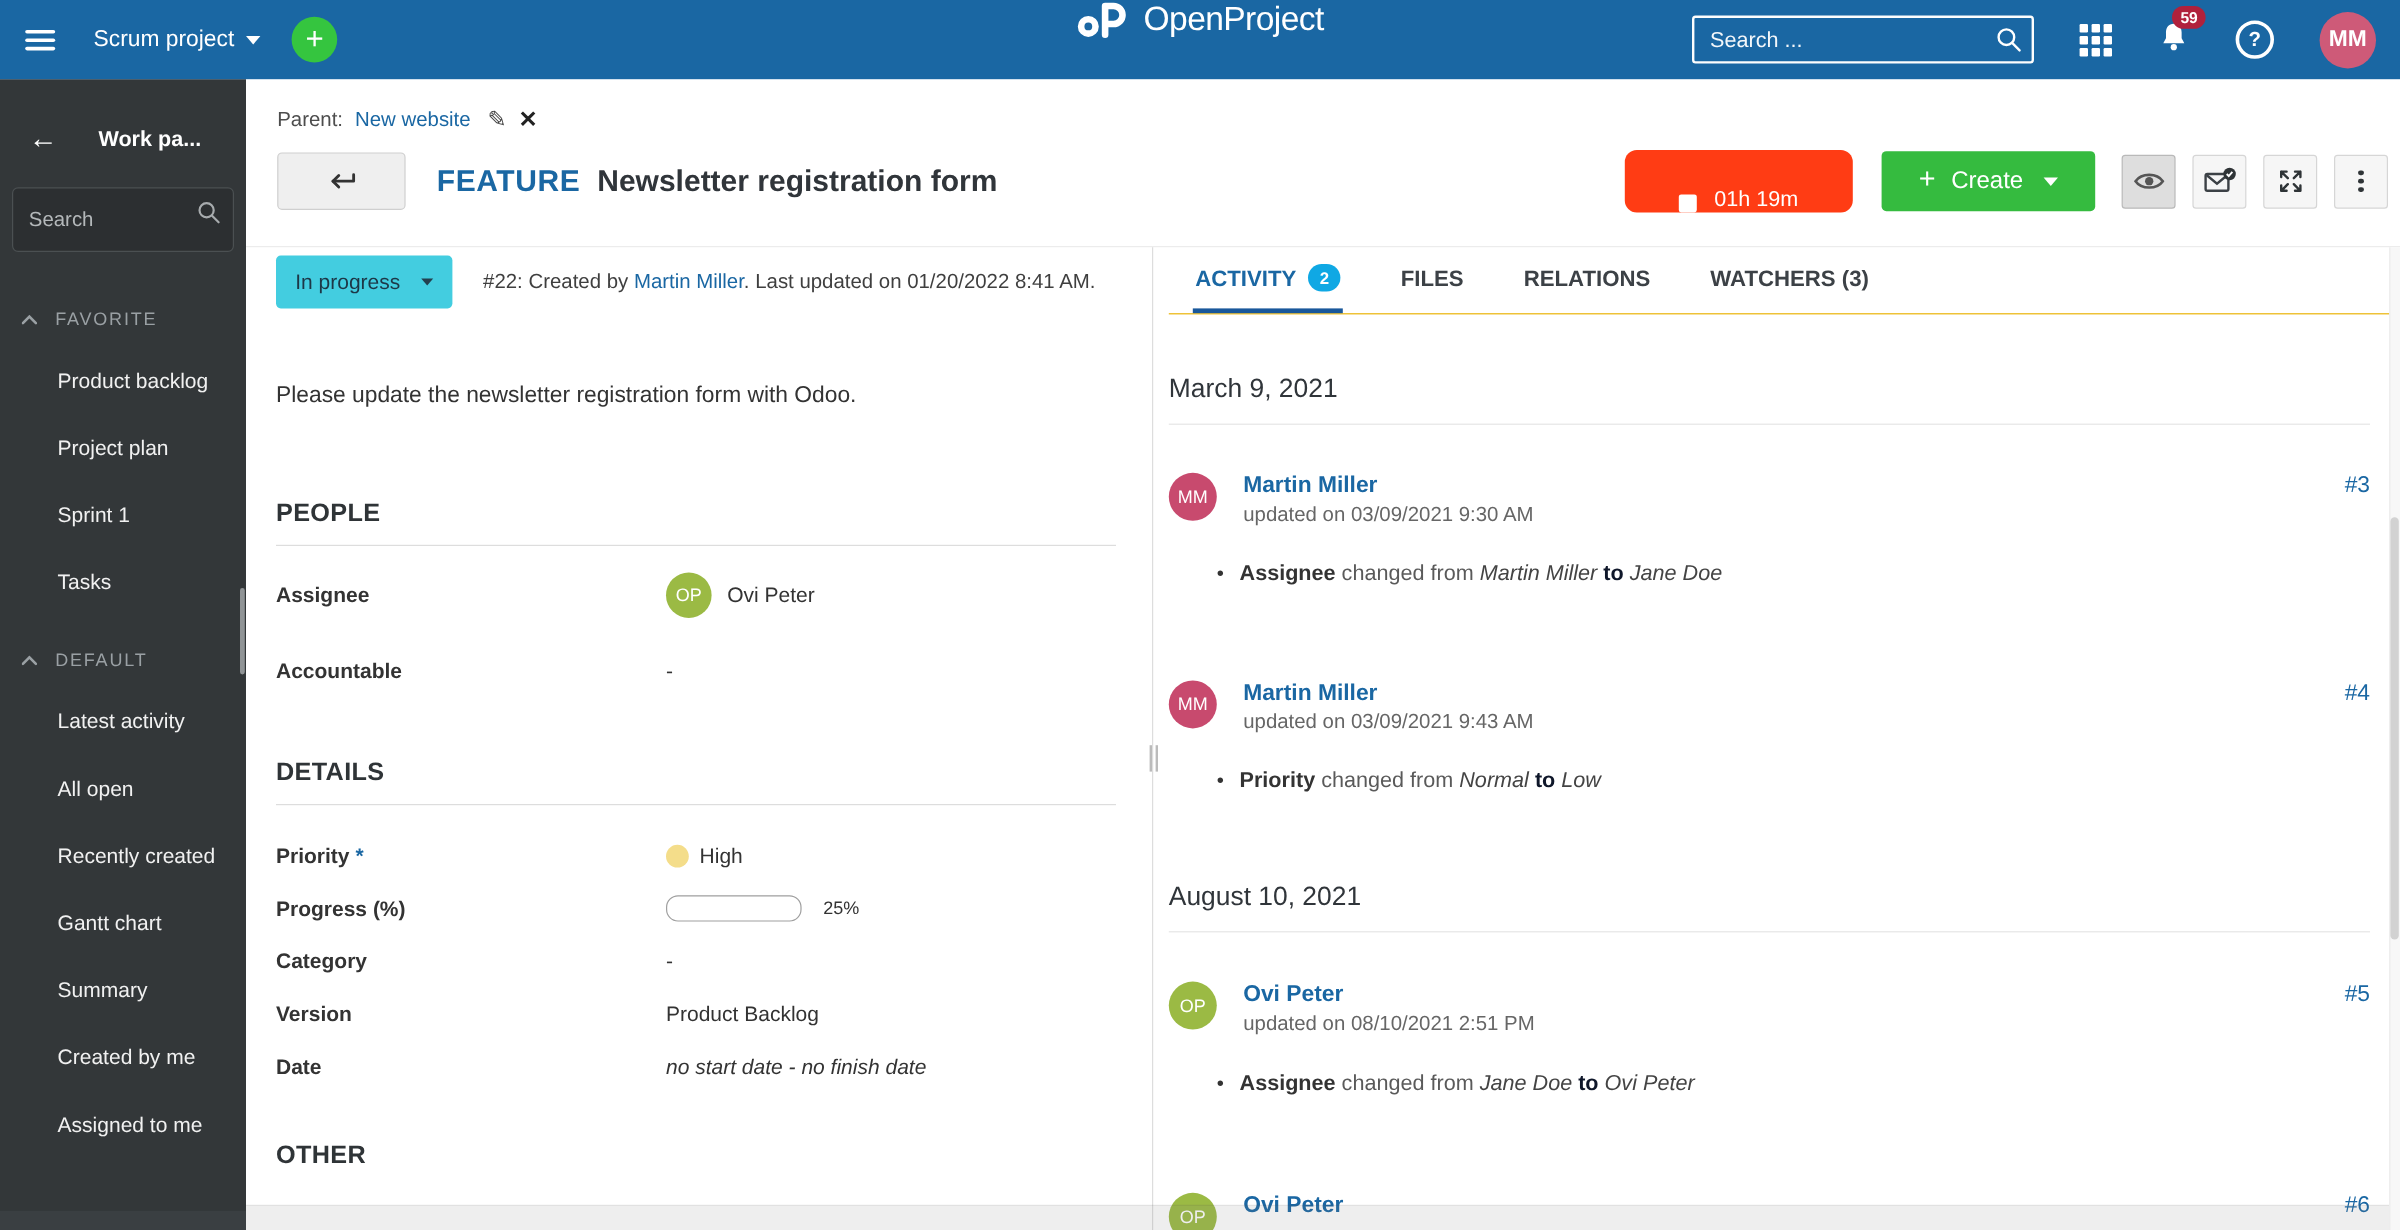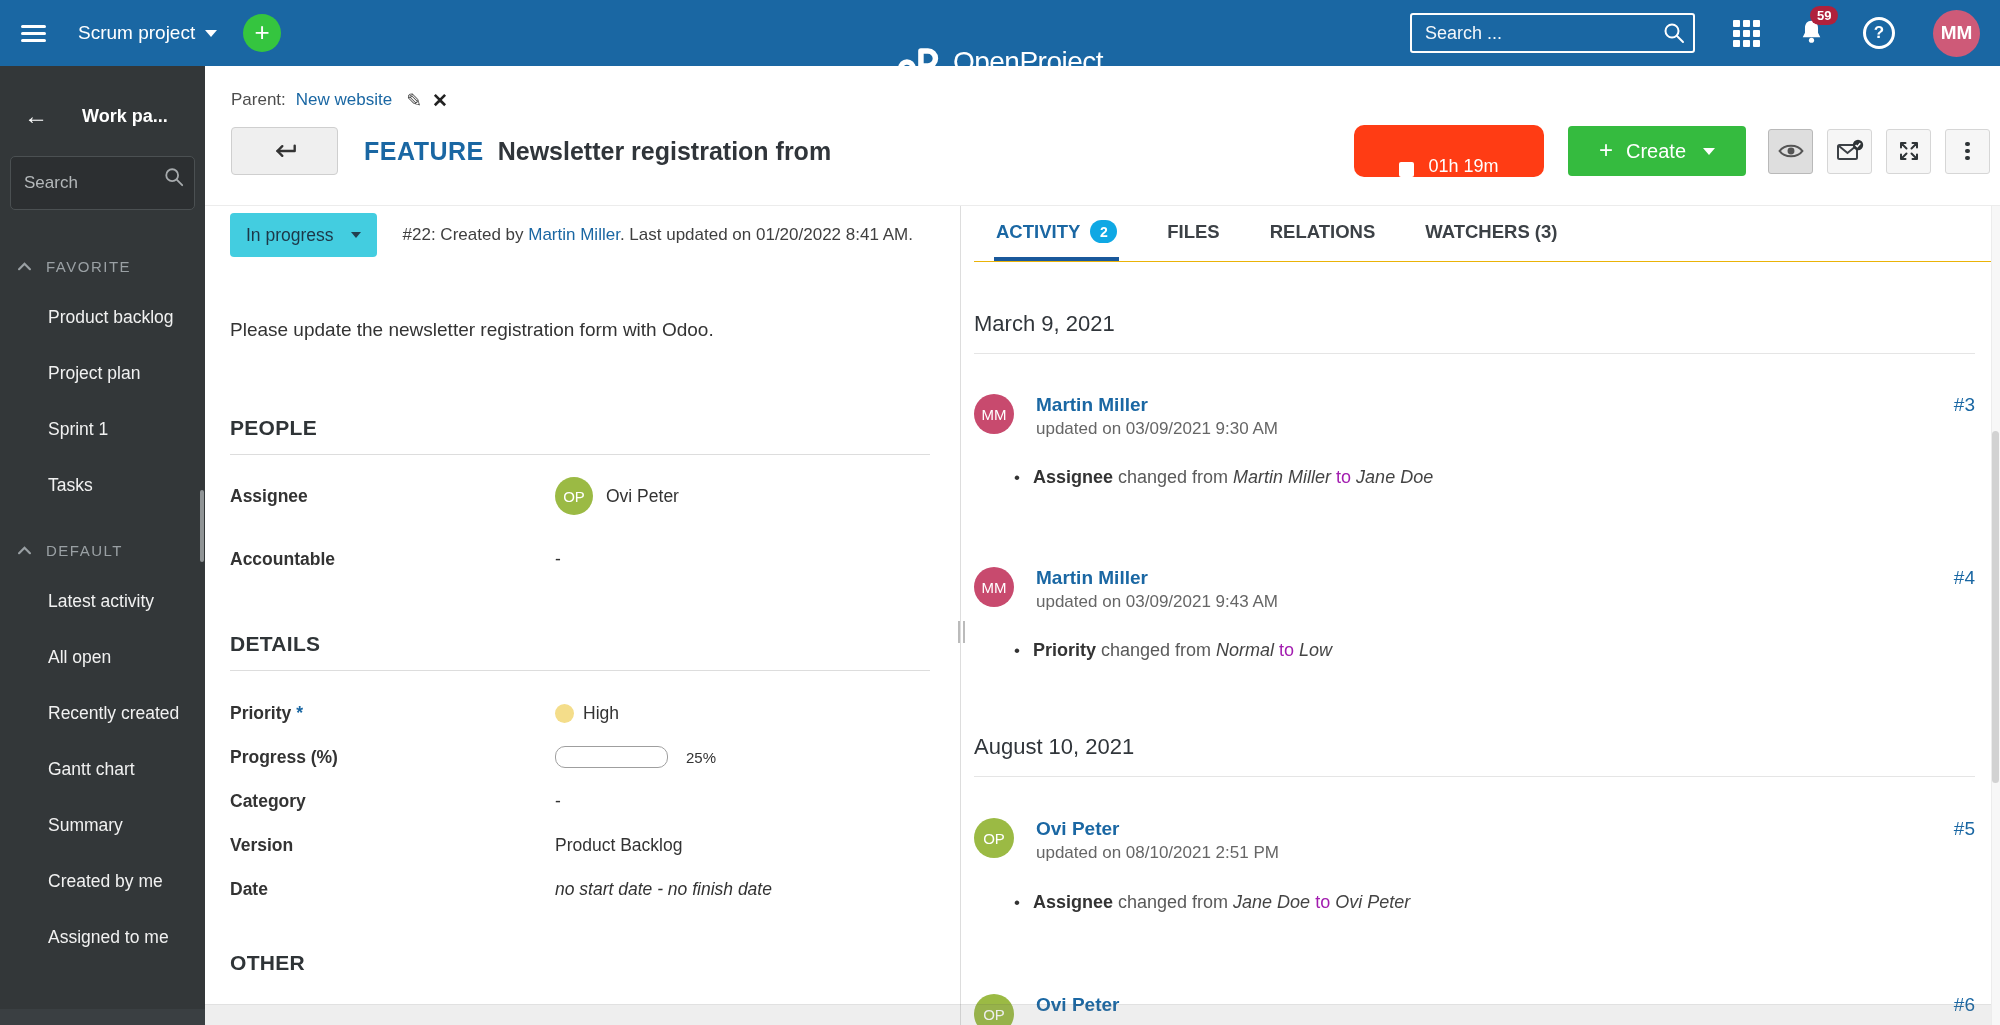--- a/index.html
+++ b/index.html
@@ -9,21 +9,21 @@
 
   
   .topbar { position:relative; height:66px; background:#1a67a3; display:flex; align-items:center; z-index:20; }
   .hamburger { width:66px; height:66px; display:flex; align-items:center; justify-content:center; cursor:pointer; }
   .hamburger .bars { width:25px; }
   .hamburger .bars span { display:block; height:3px; background:#fff; border-radius:2px; margin:4px 0; }
   .proj-switch { display:flex; align-items:center; gap:10px; color:#fff; font-size:19px; margin-left:12px; cursor:pointer; }
   .caret-down-w { width:0; height:0; border-left:6px solid transparent; border-right:6px solid transparent; border-top:7px solid #fff; }
   .plus-btn { width:38px; height:38px; border-radius:50%; background:#35c53f; color:#fff; font-size:26px; line-height:36px;
     text-align:center; margin-left:26px; cursor:pointer; font-weight:400; }
-  .brand { position:absolute; left:50%; top:12px; transform:translateX(-50%); height:66px; display:flex; align-items:flex-end; gap:10px; }
+  .brand { position:absolute; left:50%; top:0; transform:translateX(-50%); height:66px; display:flex; align-items:flex-start; gap:10px; }
   .brand-text { color:#fff; font-size:28px; font-weight:500; letter-spacing:-0.5px; }
   .topbar-right { position:absolute; right:0; top:0; height:66px; display:flex; align-items:center; gap:38px; padding-right:20px; }
   .top-search { position:relative; width:285px; height:40px; }
   .top-search input { width:100%; height:100%; background:transparent; border:2px solid #fdfdfd; border-radius:3px;
     color:#fff; font-size:18px; padding:0 40px 0 13px; outline:none; font-family:inherit; }
   .top-search input::placeholder { color:#fff; opacity:.95; }
   .top-search .mag { position:absolute; right:10px; top:9px; }
   .grid-icon { display:grid; grid-template-columns:repeat(3,7px); grid-gap:3px; cursor:pointer; }
   .grid-icon i { width:7px; height:7px; background:#fff; border-radius:1px; }
   .bell-wrap { position:relative; cursor:pointer; }
@@ -130,21 +130,21 @@
   .act-head-text { margin-left:22px; flex:1; }
   .act-name { display:block; font-size:19px; font-weight:bold; color:#1a67a3; text-decoration:none; cursor:pointer; line-height:22px; }
   .act-updated { font-size:17px; color:#666; margin-top:3px; display:block; }
   .act-ref { font-size:19px; color:#1a67a3; text-decoration:none; cursor:pointer; }
   .chg { padding-left:40px; font-size:18px; height:26px; display:flex; align-items:baseline; }
   .chg .bullet { color:#333; margin-right:13px; font-size:17px; }
   .chg span { margin-right:5px; }
   .chg .prop { font-weight:bold; color:#333; }
   .chg .mid { color:#5a5a5a; }
   .chg .name-it { font-style:italic; color:#444; }
-  .chg .to-w { font-weight:normal; color:#a21caf; }
+  .chg .to-w { font-weight:bold; color:#0f172a; }
   .mt40 { margin-top:40px; } .mt28 { margin-top:28px; } .mt74 { margin-top:74px; }
   .mt68 { margin-top:68px; } .mt41 { margin-top:41px; } .mt29 { margin-top:29px; } .mt76 { margin-top:76px; }
   .other-head { margin-top:44px; }
   .mt-assignee { margin-top:19px; height:44px; }
   .mt-account { margin-top:26px; height:30px; }
   .mt-details { margin-top:58px; }
   .mt-people { margin-top:71px; }
   .attr36 { margin-top:8px; height:36px; }
   .attr36-first { margin-top:24px; height:36px; }
 
@@ -270,21 +270,21 @@
 
     <div class="toolbar">
       <div class="tb-left">
         <div class="back-list-btn">
           <svg width="28" height="18" viewBox="0 0 26 16" fill="none" stroke="#333" stroke-width="2.2" stroke-linecap="round" stroke-linejoin="round">
             <path d="M22 3 v5 H6"></path>
               <path d="M10.5 3.5 L6 8 l4.5 4.5"></path>
           </svg>
         </div>
         <span class="wp-type">FEATURE</span>
-        <span class="wp-title">Newsletter registration from</span>
+        <span class="wp-title">Newsletter registration form</span>
       </div>
       <div class="tb-right">
         <div class="timer-btn">
           <span class="stop-square"></span>
           <span>01h 19m</span>
         </div>
         <div class="create-btn">
           <span class="create-plus">+</span>
           <span>Create</span>
           <i class="caret-down-sm"></i>

